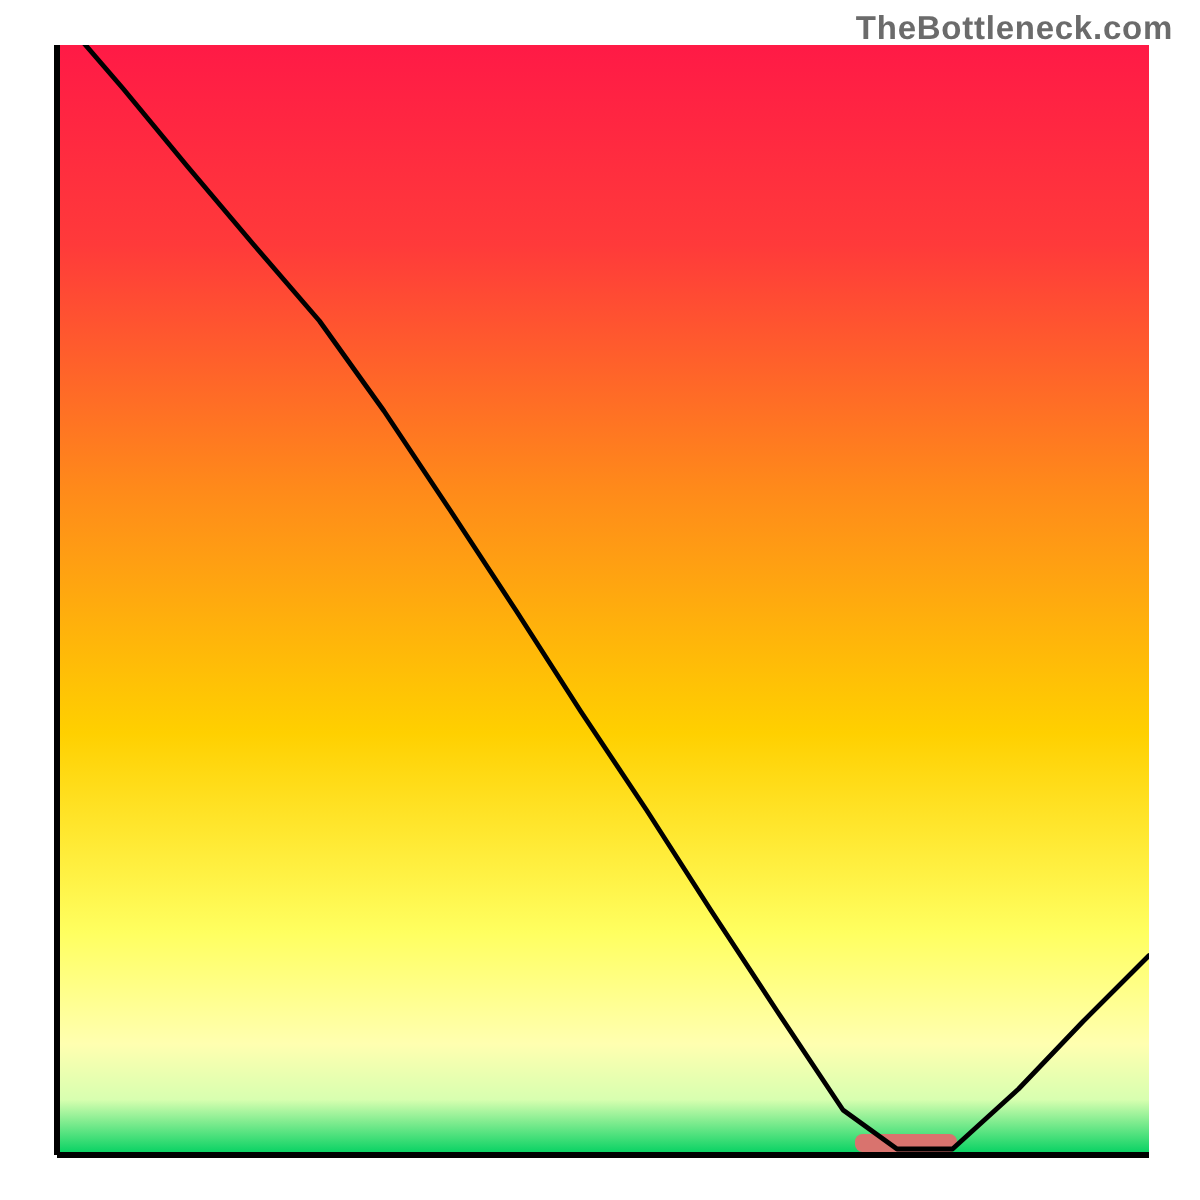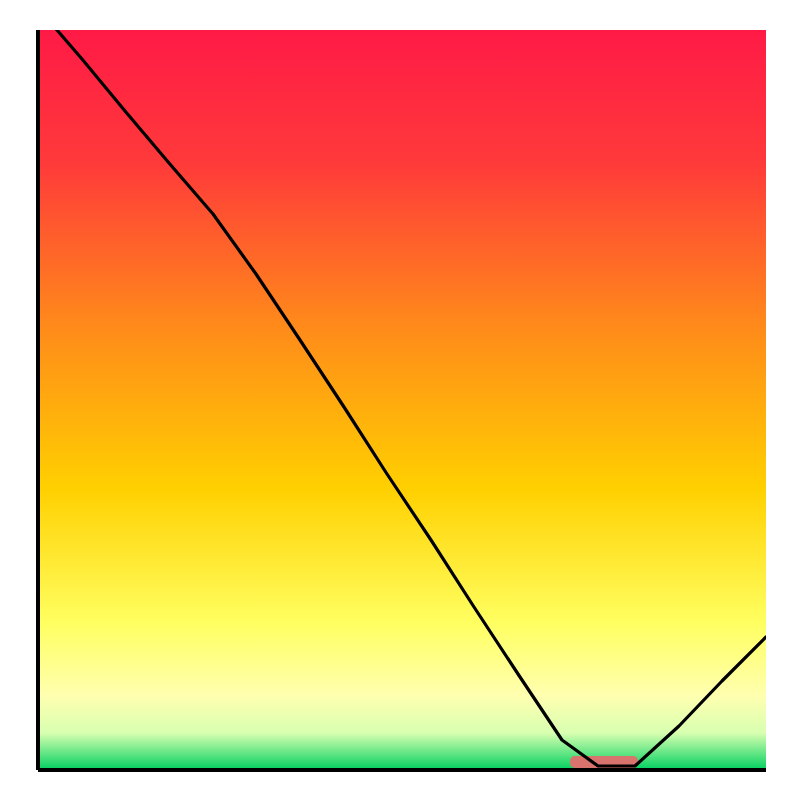--- a/index.html
+++ b/index.html
@@ -26,20 +26,21 @@
     z-index: 10;
   }
   svg {
     display: block;
   }
 </style>
 </head>
 <body>
 
 <div class="chart-container">
+  <div class="watermark">TheBottleneck.com</div>
 
   <svg width="800" height="800" viewBox="0 0 800 800">
     <defs>
       <linearGradient id="bg-grad" x1="0" y1="0" x2="0" y2="1">
         <stop offset="0%" stop-color="#ff1a46"></stop>
         <stop offset="18%" stop-color="#ff3a3a"></stop>
         <stop offset="40%" stop-color="#ff8a1a"></stop>
         <stop offset="62%" stop-color="#ffd000"></stop>
         <stop offset="80%" stop-color="#ffff60"></stop>
         <stop offset="90%" stop-color="#ffffb0"></stop>

